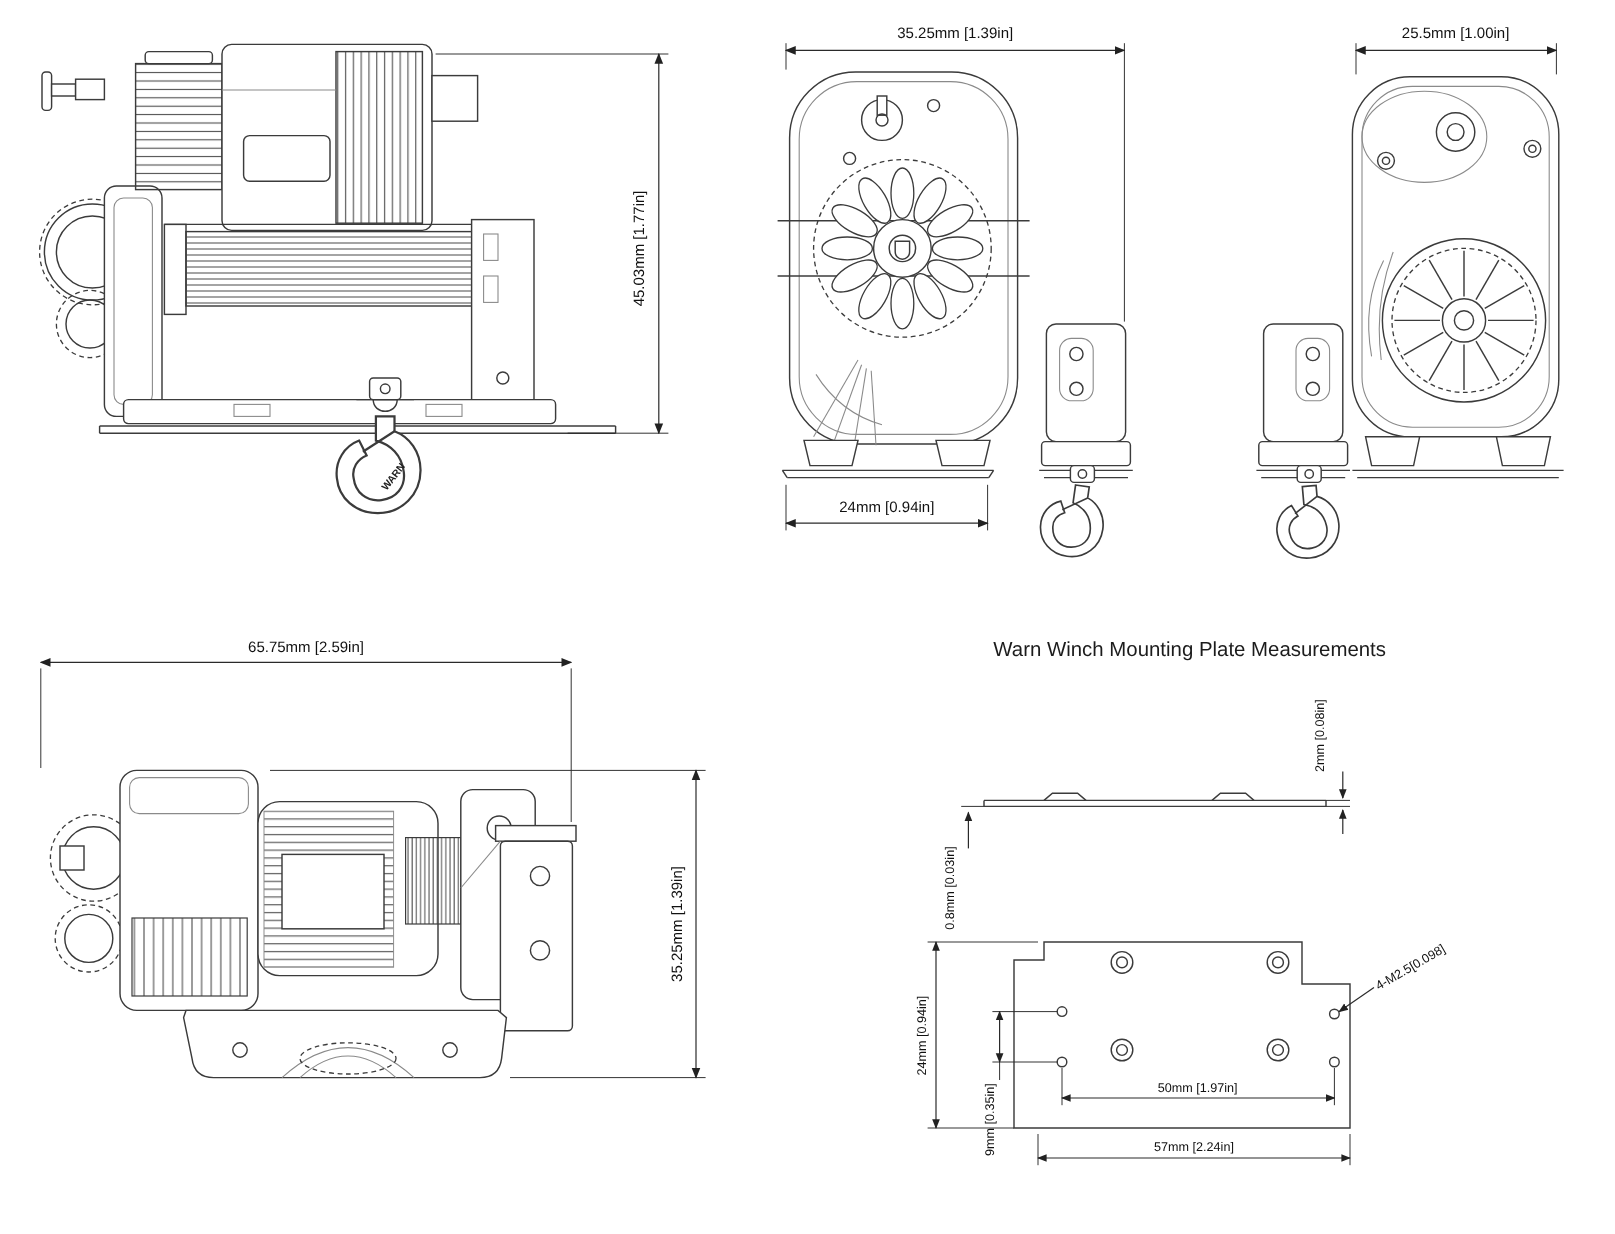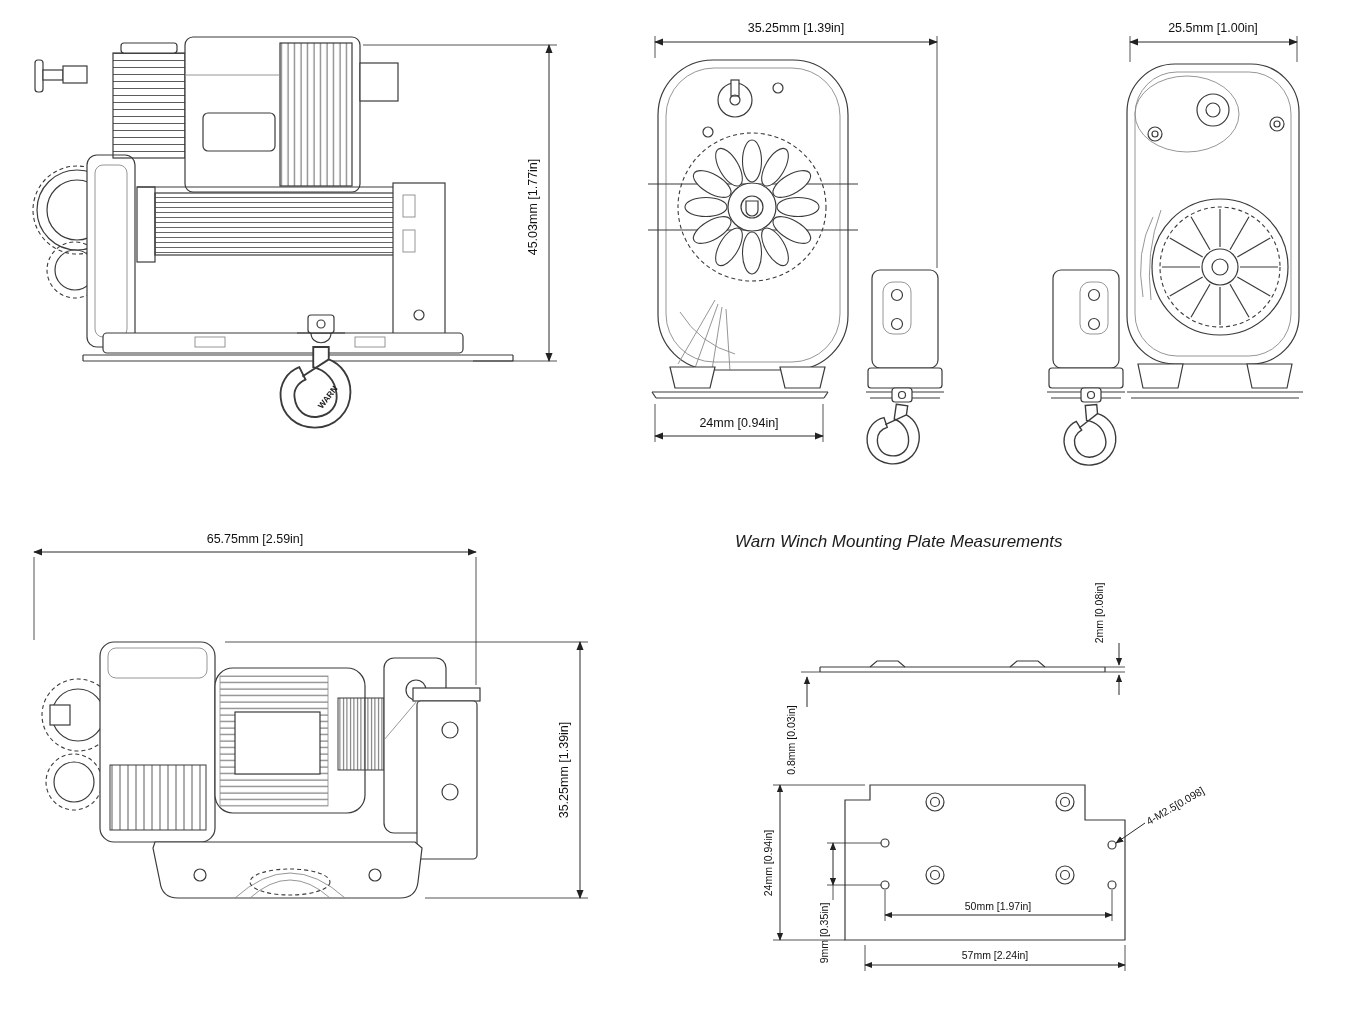--- a/index.html
+++ b/index.html
@@ -9,22 +9,22 @@
   .dr{stroke:#3b3b3b;stroke-width:1.2;fill:none;}
   .drl{stroke:#8a8a8a;stroke-width:0.9;fill:none;}
   .drf{fill:#ffffff;stroke:#3b3b3b;stroke-width:1.2;}
   .dash{stroke:#3b3b3b;stroke-width:1.1;fill:none;stroke-dasharray:4 3;}
   .dl{stroke:#2a2a2a;stroke-width:1;fill:none;}
   .ext{stroke:#2a2a2a;stroke-width:0.8;fill:none;}
   .dimtext{font-family:"Liberation Sans",sans-serif;font-size:12.5px;fill:#111;}
   .smalltext{font-family:"Liberation Sans",sans-serif;font-size:10.5px;fill:#111;}
   .hooktext{font-family:"Liberation Sans",sans-serif;font-size:8.5px;font-weight:bold;fill:#222;}
   .petal{fill:#fff;stroke:#3b3b3b;stroke-width:1.1;}
-  #plate-title{position:absolute;left:735px;top:532px;width:420px;text-align:left;
-               font-size:17px;color:#1c1c1c;font-style:italic;}
+  #plate-title{position:absolute;left:735px;top:532px;width:420px;text-align:right;
+               font-size:17px;color:#1c1c1c;}
 </style>
 </head>
 <body>
 
 <div id="canvas">
 
   <svg style="left:25px;top:15px;" width="545" height="410" viewBox="0 0 545 410">
     <defs>
       <marker id="mA" viewBox="0 0 10 10" refX="9" refY="5" markerWidth="9" markerHeight="9" orient="auto-start-reverse">
         <path d="M0,1 L10,5 L0,9 Z" fill="#222"></path>

